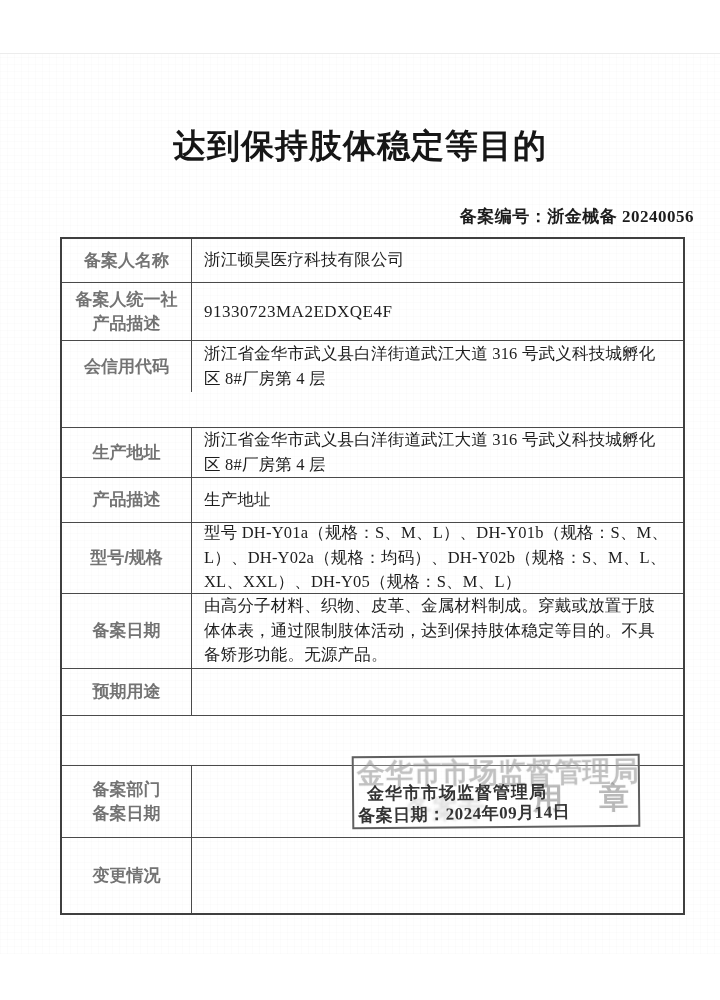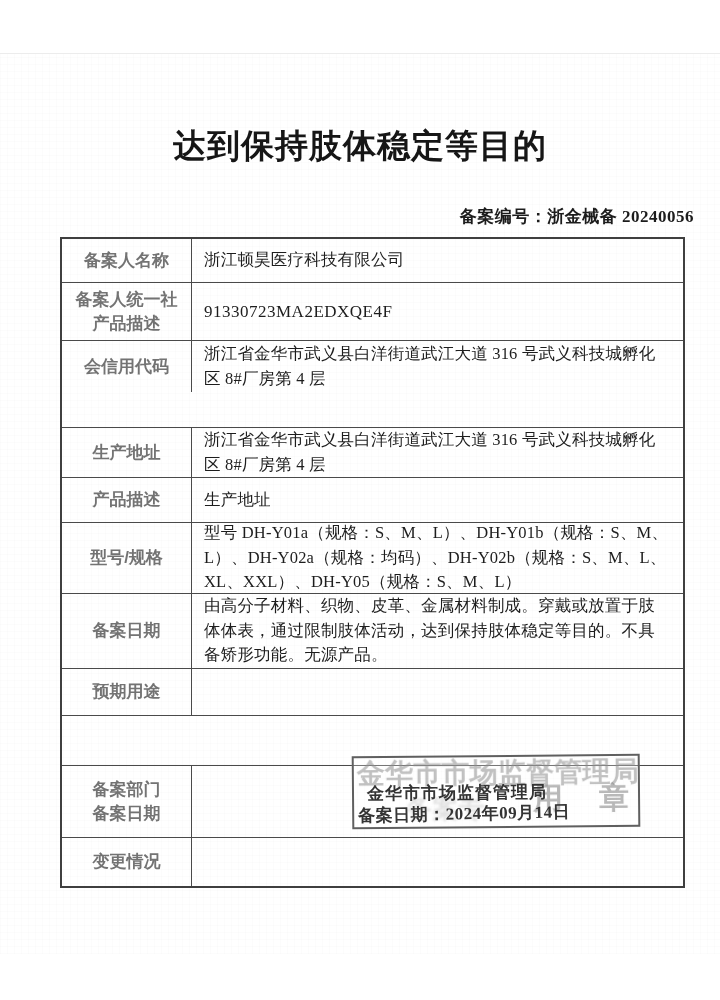--- a/index.html
+++ b/index.html
@@ -70,21 +70,21 @@
     padding:4px 12px 4px 12px;
     font-size:16.5px;
     line-height:1.5;
     color:#1d1d1d;
     box-sizing:border-box;
     position:relative;
     letter-spacing:.2px;
   }
   .r1{height:43px;} .r2{height:58px;} .r3{height:52px;} .r4{height:50px;margin-top:35px;}
   .r5{height:45px;} .r6{height:71px;} .r7{height:75px;} .r8{height:47px;}
-  .r9{height:50px;} .r10{height:72px;} .r11{height:49px;}
+  .r9{height:50px;} .r10{height:72px;} .r11{height:76px;}
   .r2 .td{font-family:Liberation Serif, serif; font-size:17px; letter-spacing:.5px;}
   
   .stamp{
     position:absolute;
     left:160px; top:-11px;
     width:288px; height:73px;
     border:2px solid #5f5f5f;
     box-sizing:border-box;
     transform:rotate(-0.5deg);
     background:rgba(255,255,255,0.25);

